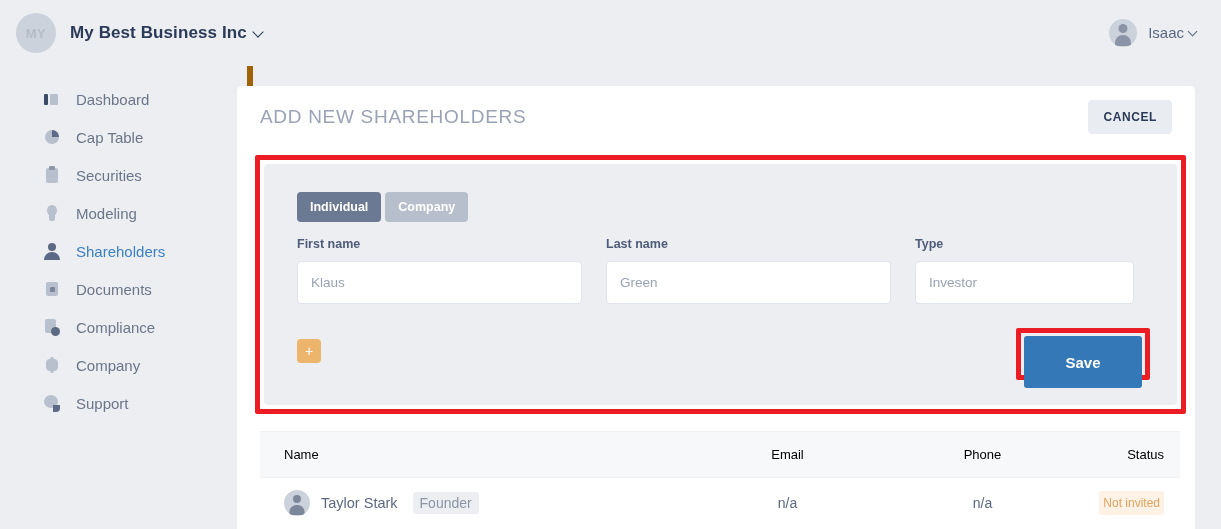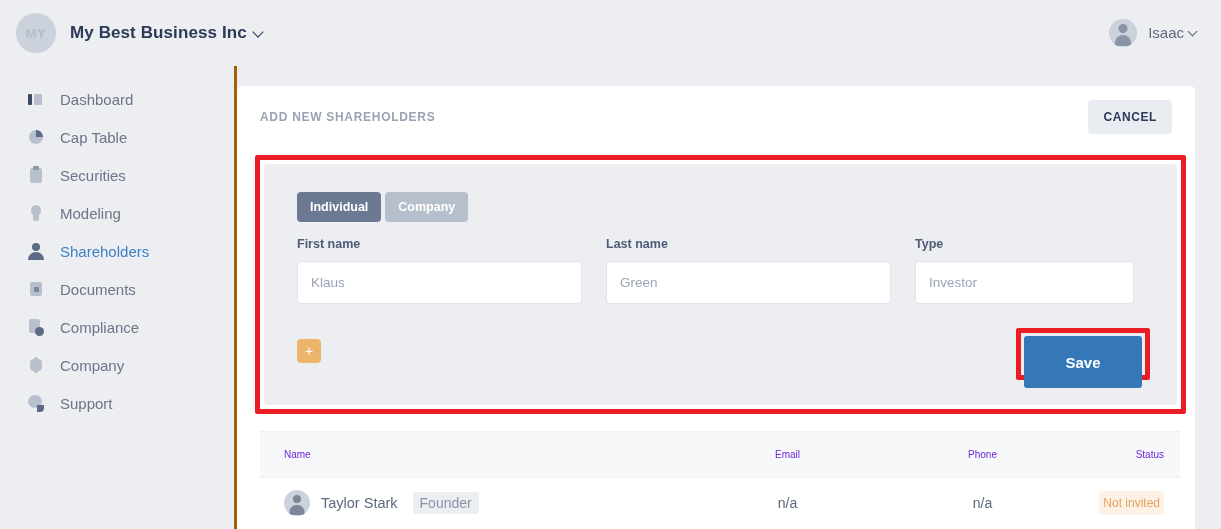--- a/index.html
+++ b/index.html
@@ -52,22 +52,22 @@
   .chev-sm { display: inline-block; width: 10px; height: 10px; position: relative; margin-left: 5px; }
   .chev-sm::before {
     content: ""; position: absolute; left: 0; top: 0;
     width: 6px; height: 6px;
     border-right: 1.6px solid #5c6880; border-bottom: 1.6px solid #5c6880;
     transform: rotate(45deg);
   }
 
   
   .sidebar {
-    position: absolute; left: 0; top: 66px; width: 237px; height: 463px;
-    background: #eceef2; border-right: 3px solid #a16207;
+    position: absolute; left: 16px; top: 66px; width: 237px; height: 463px;
+    background: #eceef2; border-right: 6px solid #a16207;
     padding-top: 14px;
   }
   .nav-item {
     display: flex; align-items: center; gap: 14px;
     height: 38px; padding-left: 26px;
     font-size: 15px; color: #6b7689;
   }
   .nav-item.active { color: #3c7fc4; }
   .nav-ico { width: 20px; height: 20px; position: relative; flex: 0 0 20px; }
 
@@ -156,21 +156,21 @@
   
   .panel {
     position: absolute; left: 237px; top: 86px; width: 958px; height: 443px;
     background: #ffffff; border-radius: 5px 5px 0 0;
   }
   .panel-head {
     height: 62px; display: flex; align-items: center; justify-content: space-between;
     padding: 0 23px 0 23px;
   }
   .panel-title {
-    font-size: 12px; font-weight: bold; color: #9aa3b5; letter-spacing: .7px;
+    font-size: 19px; font-weight: normal; color: #9aa3b5; letter-spacing: .7px;
   }
   .cancel-btn {
     background: #e9ecf1; color: #2b3a57; border: none;
     font-family: "Liberation Sans", sans-serif;
     font-size: 12px; font-weight: bold; letter-spacing: .6px;
     padding: 10px 15px; border-radius: 4px; cursor: pointer;
   }
 
   
   .hl-form {
@@ -224,21 +224,21 @@
     background: #3578b8; color: #ffffff; border: none; border-radius: 3px;
     font-family: "Liberation Sans", sans-serif;
     font-size: 15px; font-weight: bold; cursor: pointer;
   }
 
   
   .table { position: absolute; left: 23px; top: 345px; width: 920px; }
   .thead {
     display: flex; align-items: center; height: 47px;
     background: #f7f8fa; border-top: 1px solid #eef0f4; border-bottom: 1px solid #eef0f4;
-    font-size: 10px; color: #6d28d9;
+    font-size: 13px; color: #000000;
   }
   .tbody-row {
     display: flex; align-items: center; height: 50px;
     font-size: 14px; color: #5c6880;
   }
   .c-name { width: 420px; padding-left: 24px; display: flex; align-items: center; gap: 11px; }
   .c-email { width: 215px; text-align: center; }
   .c-phone { width: 175px; text-align: center; }
   .c-status { width: 110px; text-align: right; padding-right: 16px; }
 

